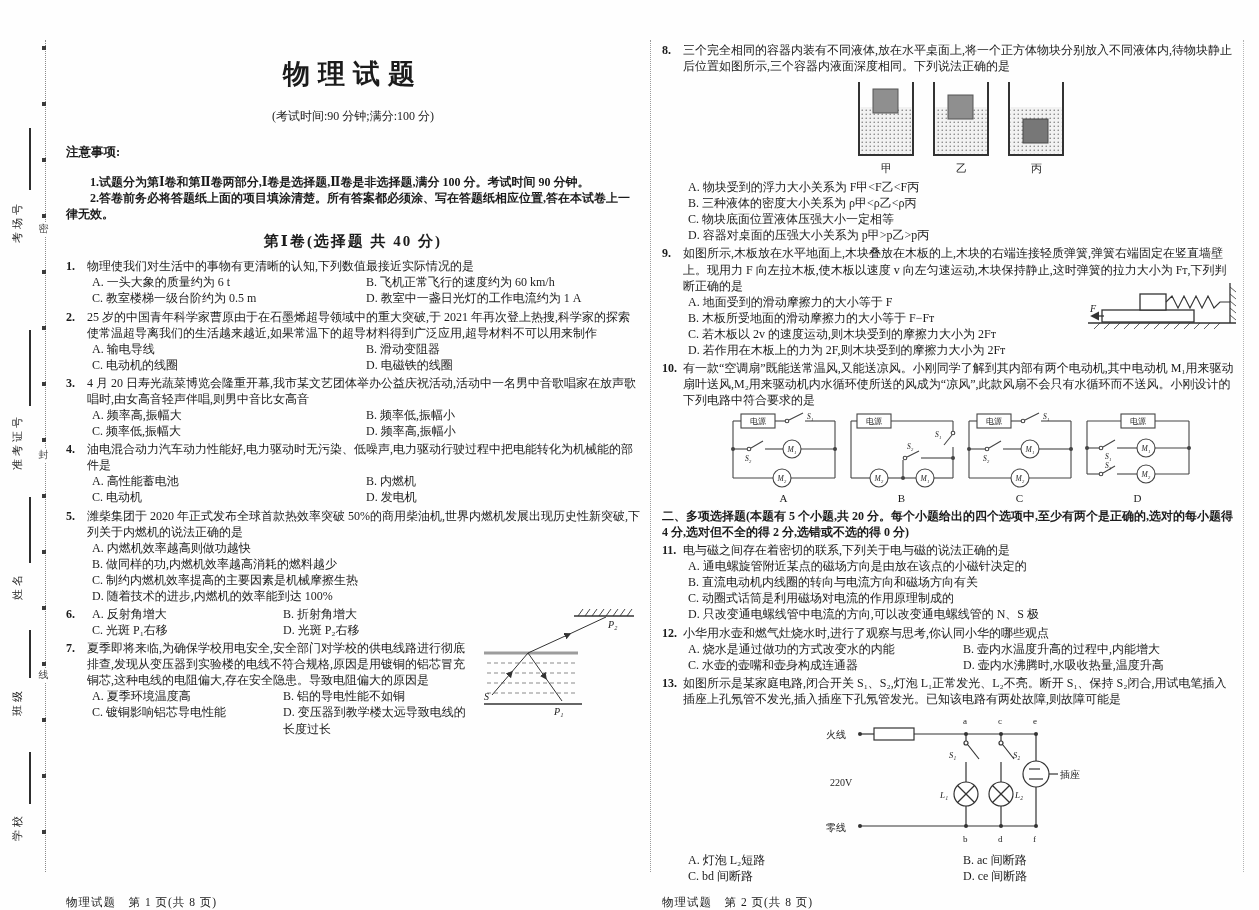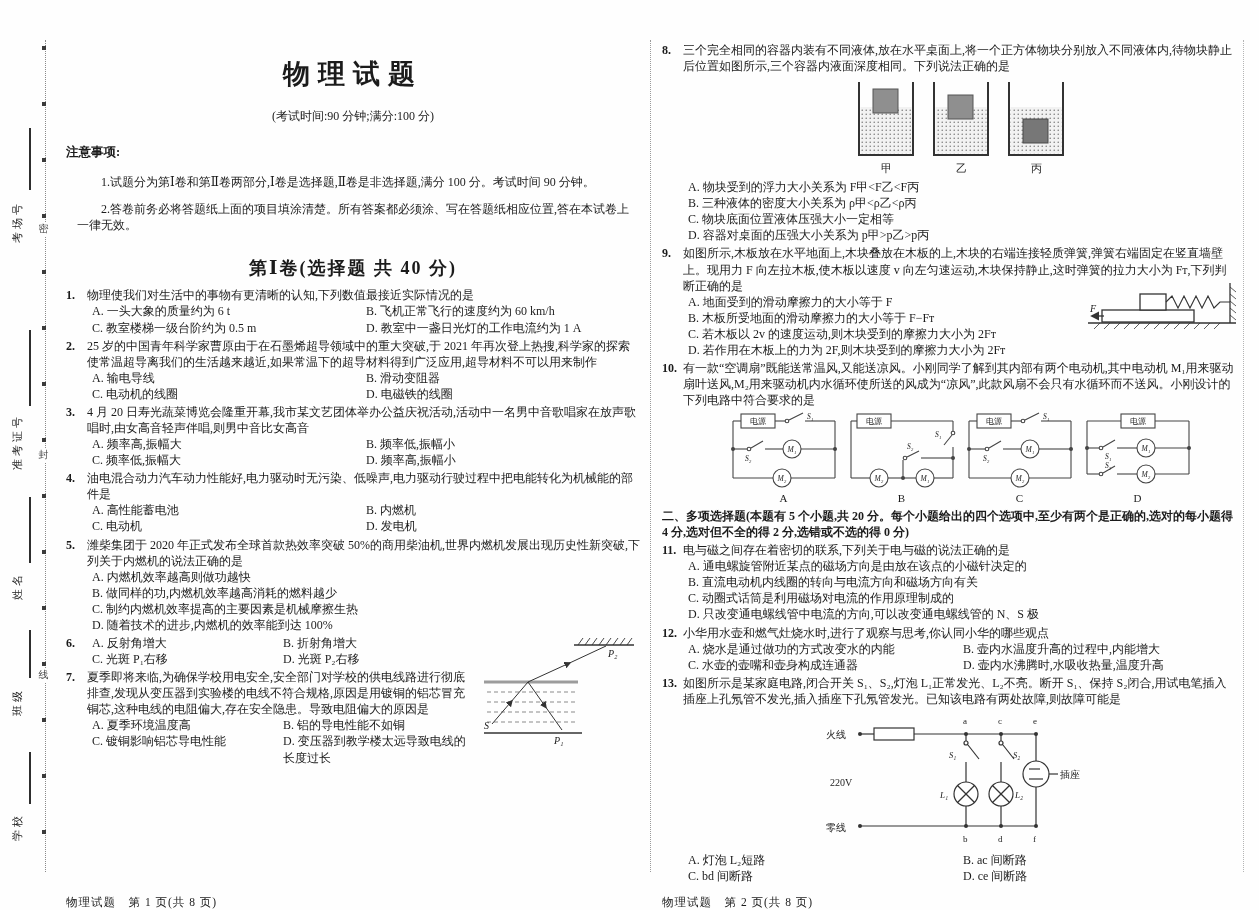--- a/index.html
+++ b/index.html
@@ -14,22 +14,22 @@
   .mlabel{position:absolute;white-space:nowrap;font-size:11px;letter-spacing:3px;color:#222;
           transform:translate(-50%,-50%) rotate(-90deg);}
   .mline{position:absolute;left:29px;width:1.5px;background:#2e2e2e;}
   
   .page{position:absolute;top:42px;font-size:12px;line-height:1.34;}
   #pageL{left:66px;width:574px;}
   #pageR{left:662px;width:576px;}
   .title{text-align:center;font-size:27px;letter-spacing:8px;font-weight:700;margin:14px 0 16px;}
   .subtitle{text-align:center;font-size:12px;margin-bottom:20px;}
   .notes-title{font-weight:700;font-size:12.5px;margin-bottom:13px;}
-  .note{margin:11px;text-indent:2em;}
-  .section{text-align:center;font-size:18px;font-weight:700;margin:23px 0 7px;letter-spacing:2px;}
+  .note{margin:0;text-indent:2em;font-weight:bold;}
+  .section{text-align:center;font-size:15px;font-weight:700;margin:9px 0 7px;letter-spacing:2px;}
   .intro{font-weight:700;margin:0 0 2px;}
   .q{position:relative;padding-left:21px;margin:0 0 2px;}
   .q .no{position:absolute;left:0;top:0;font-weight:700;}
   .opts{display:grid;padding-left:5px;}
   .two{grid-template-columns:1fr 1fr;}
   .one{grid-template-columns:1fr;}
   .fig-right{float:right;margin:1px 0 2px 8px;}
   .fig-center{display:block;margin:3px auto 2px;}
   .circuits{display:flex;justify-content:center;margin:4px 0 2px;}
   .circuit{text-align:center;}

